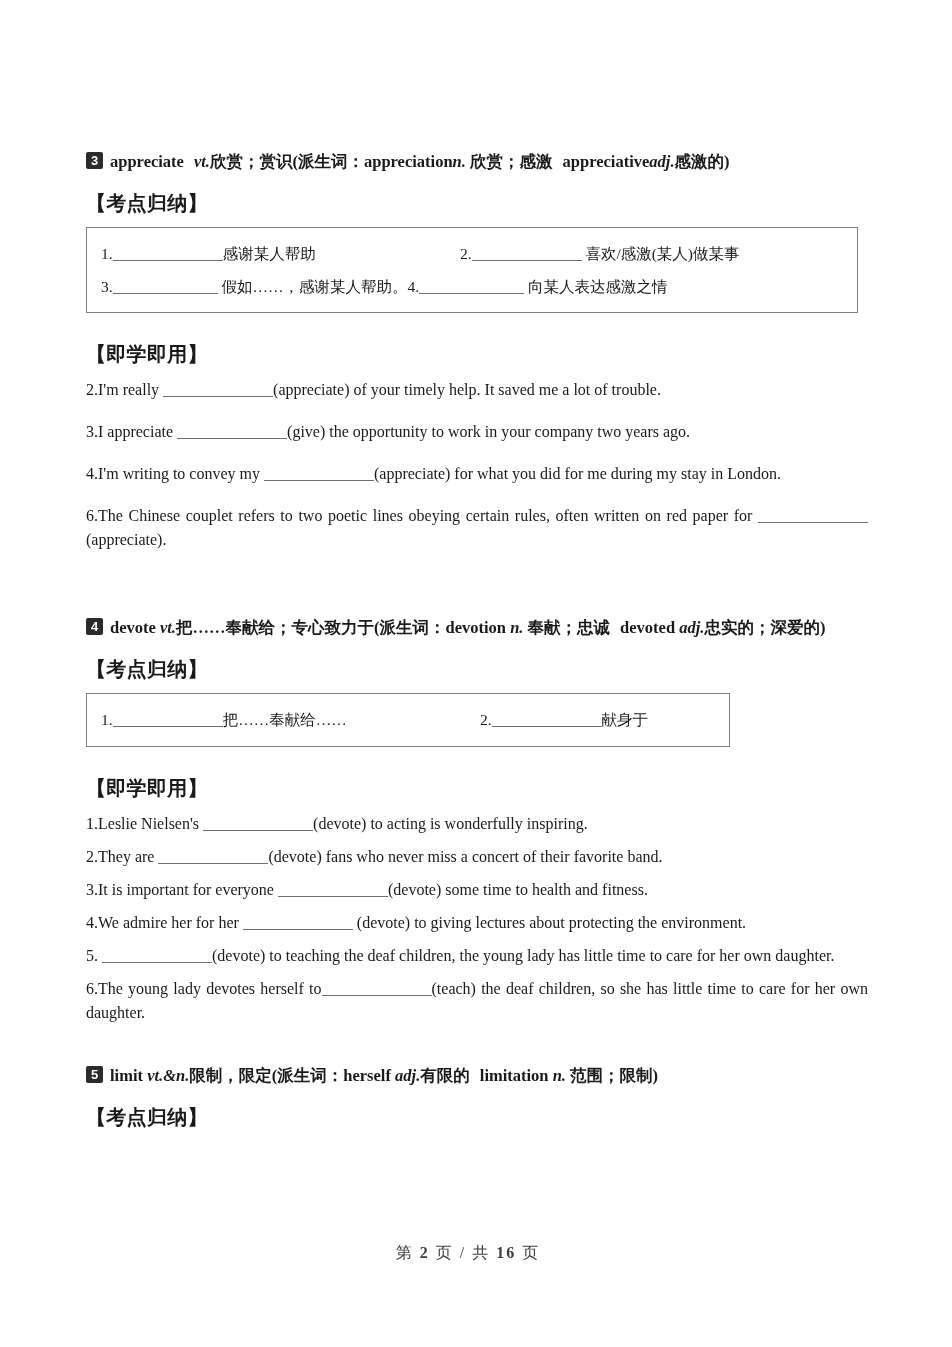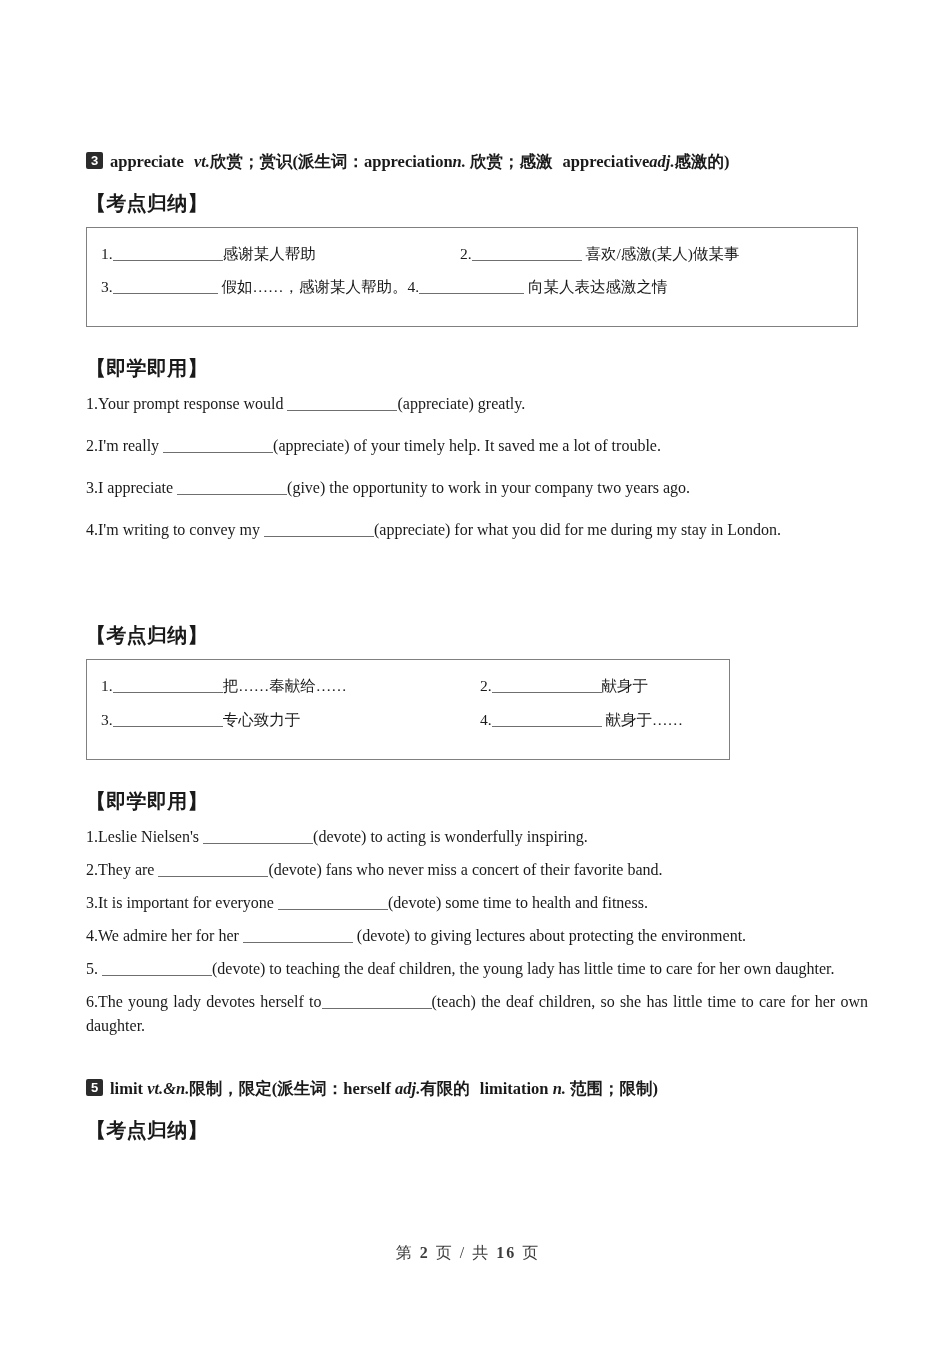--- a/index.html
+++ b/index.html
@@ -60,21 +60,21 @@
     font-size: 20px;
     font-weight: bold;
     margin: 16px 0 10px 0;
     letter-spacing: .3px;
   }
 
   
   .box {
     border: 1.2px solid #808080;
     box-sizing: border-box;
-    padding: 9px 0 23px 0;
+    padding: 9px 0 9px 0;
     margin: 0 0 4px 0;
   }
   .box-row {
     display: block;
     font-size: 15.5px;
     line-height: 1.5;
     padding: 5px 0 5px 14px;
     white-space: nowrap;
   }
   .box-row .cellA { display: inline-block; }
@@ -140,55 +140,50 @@
           </span>
         </div>
         <div class="box-row">
           <span>3.</span><span class="blank b-105"></span>&nbsp;<span>假如……，感谢某人帮助。</span><span>4.</span><span class="blank b-105"></span>&nbsp;<span>向某人表达感激之情</span>
         </div>
       </div>
 
       <div class="sec-label" style="margin-top:28px;">【即学即用】</div>
 
       <div class="q">
-        <span>1.Your prompt response would </span><span class="blank b-110"></span><span>(appreciate) greatly.</span>
-      </div>
-      <div class="q">
         <span>2.I'm really </span><span class="blank b-110"></span><span>(appreciate) of your timely help. It saved me a lot of trouble.</span>
       </div>
       <div class="q">
         <span>3.I appreciate </span><span class="blank b-110"></span><span>(give) the opportunity to work in your company two years ago.</span>
       </div>
       <div class="q">
         <span>4.I'm writing to convey my </span><span class="blank b-110"></span><span>(appreciate) for what you did for me during my stay in London.</span>
       </div>
+      <div class="q just">
+        <span>6.The Chinese couplet refers to two poetic lines obeying certain rules, often written on red paper for </span><span class="blank b-110"></span><span>(appreciate).</span>
+      </div>
     </div>
 
     <div class="spacer-lg"></div>
 
     <div class="entry-block">
 
+      <div class="entry-head">
+        <span class="num-badge">4</span><span class="hw">devote</span>&nbsp;<span class="pos">vt.</span><span>把……奉献给；专心致力于(派生词：</span><span class="hw">devotion</span>&nbsp;<span class="pos">n.</span><span> 奉献；忠诚</span><span class="gap-s"></span><span class="hw">devoted</span>&nbsp;<span class="pos">adj.</span><span>忠实的；深爱的)</span>
+      </div>
 
       <div class="sec-label">【考点归纳】</div>
 
       <div class="box" style="width:644px;">
         <div class="box-row">
           <span class="cellA" style="width:375px;">
             <span>1.</span><span class="blank b-110"></span><span>把……奉献给……</span>
           </span>
           <span class="cellB">
             <span>2.</span><span class="blank b-110"></span><span>献身于</span>
-          </span>
-        </div>
-        <div class="box-row">
-          <span class="cellA" style="width:375px;">
-            <span>3.</span><span class="blank b-110"></span><span>专心致力于</span>
-          </span>
-          <span class="cellB">
-            <span>4.</span><span class="blank b-110"></span>&nbsp;<span>献身于……</span>
           </span>
         </div>
       </div>
 
       <div class="sec-label" style="margin-top:28px;">【即学即用】</div>
 
       <div class="q tight">
         <span>1.Leslie Nielsen's </span><span class="blank b-110"></span><span>(devote) to acting is wonderfully inspiring.</span>
       </div>
       <div class="q tight">

